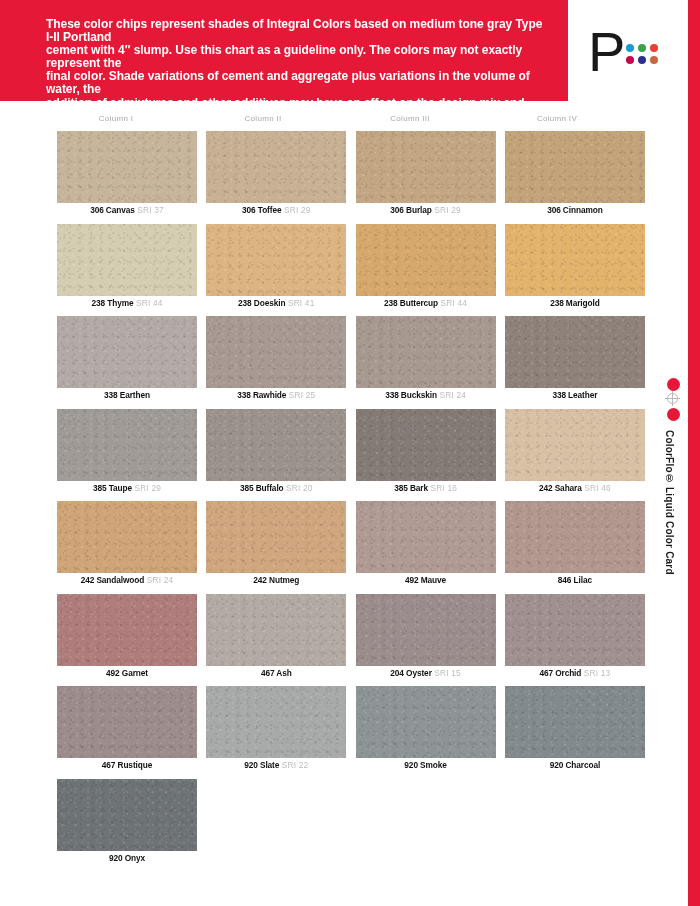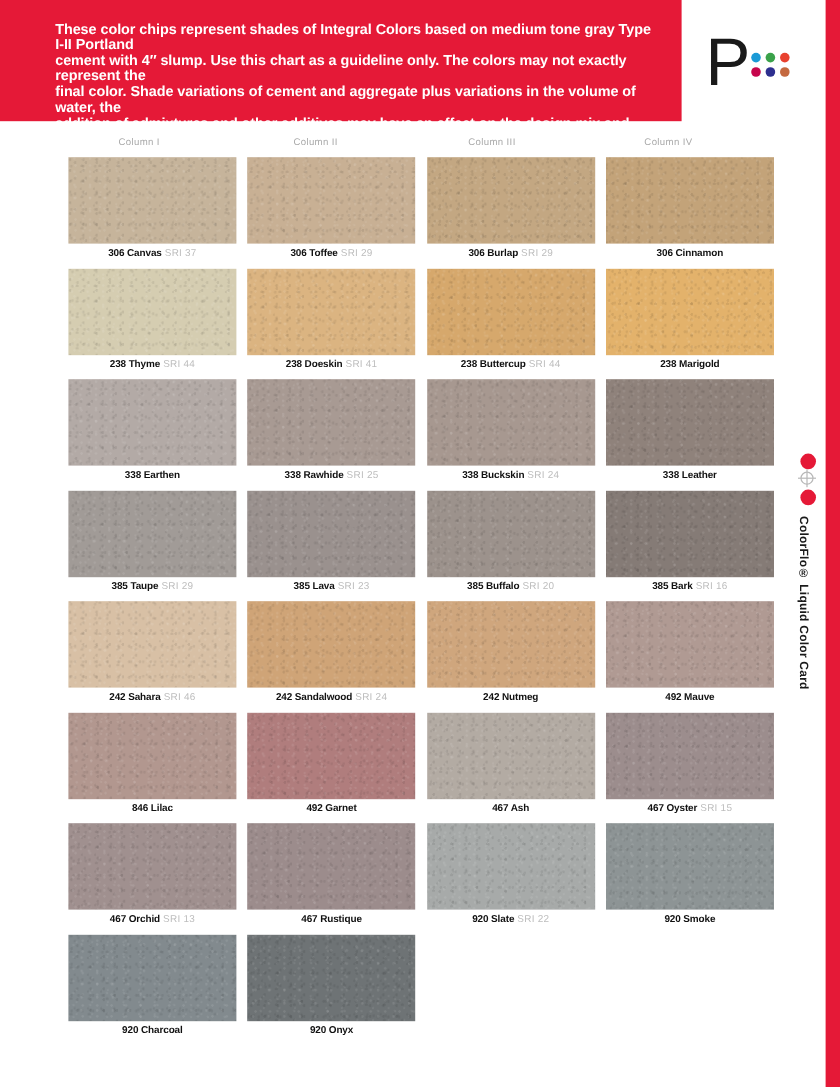--- a/index.html
+++ b/index.html
@@ -331,26 +331,20 @@
       </div>
       <div class="chip-caption"><span class="chip-name">338 Leather</span></div>
     </div>
     <div class="chip-cell">
       <div class="chip-swatch" style="background: rgb(161, 155, 151);">
         <div class="grain" style="background-position: 16px 8px;"></div>
       </div>
       <div class="chip-caption"><span class="chip-name">385 Taupe</span><span class="chip-sri"> SRI 29</span></div>
     </div>
     <div class="chip-cell">
-      <div class="chip-swatch" style="background: rgb(154, 145, 142);">
-        <div class="grain" style="background-position: 6px 0px;"></div>
-      </div>
-      <div class="chip-caption"><span class="chip-name">385 Lava</span><span class="chip-sri"> SRI 23</span></div>
-    </div>
-    <div class="chip-cell">
       <div class="chip-swatch" style="background: rgb(156, 146, 140);">
         <div class="grain" style="background-position: 13px 5px;"></div>
       </div>
       <div class="chip-caption"><span class="chip-name">385 Buffalo</span><span class="chip-sri"> SRI 20</span></div>
     </div>
     <div class="chip-cell">
       <div class="chip-swatch" style="background: rgb(133, 123, 118);">
         <div class="grain" style="background-position: 3px 10px;"></div>
       </div>
       <div class="chip-caption"><span class="chip-name">385 Bark</span><span class="chip-sri"> SRI 16</span></div>
@@ -394,21 +388,21 @@
     <div class="chip-cell">
       <div class="chip-swatch" style="background: rgb(179, 171, 163);">
         <div class="grain" style="background-position: 15px 3px;"></div>
       </div>
       <div class="chip-caption"><span class="chip-name">467 Ash</span></div>
     </div>
     <div class="chip-cell">
       <div class="chip-swatch" style="background: rgb(156, 141, 141);">
         <div class="grain" style="background-position: 5px 8px;"></div>
       </div>
-      <div class="chip-caption"><span class="chip-name">467 Oyster</span><span class="chip-sri"> SRI 15</span></div>
+      <div class="chip-caption"><span class="chip-name">204 Oyster</span><span class="chip-sri"> SRI 15</span></div>
     </div>
     <div class="chip-cell">
       <div class="chip-swatch" style="background: rgb(160, 144, 143);">
         <div class="grain" style="background-position: 12px 0px;"></div>
       </div>
       <div class="chip-caption"><span class="chip-name">467 Orchid</span><span class="chip-sri"> SRI 13</span></div>
     </div>
     <div class="chip-cell">
       <div class="chip-swatch" style="background: rgb(156, 140, 140);">
         <div class="grain" style="background-position: 2px 5px;"></div>

